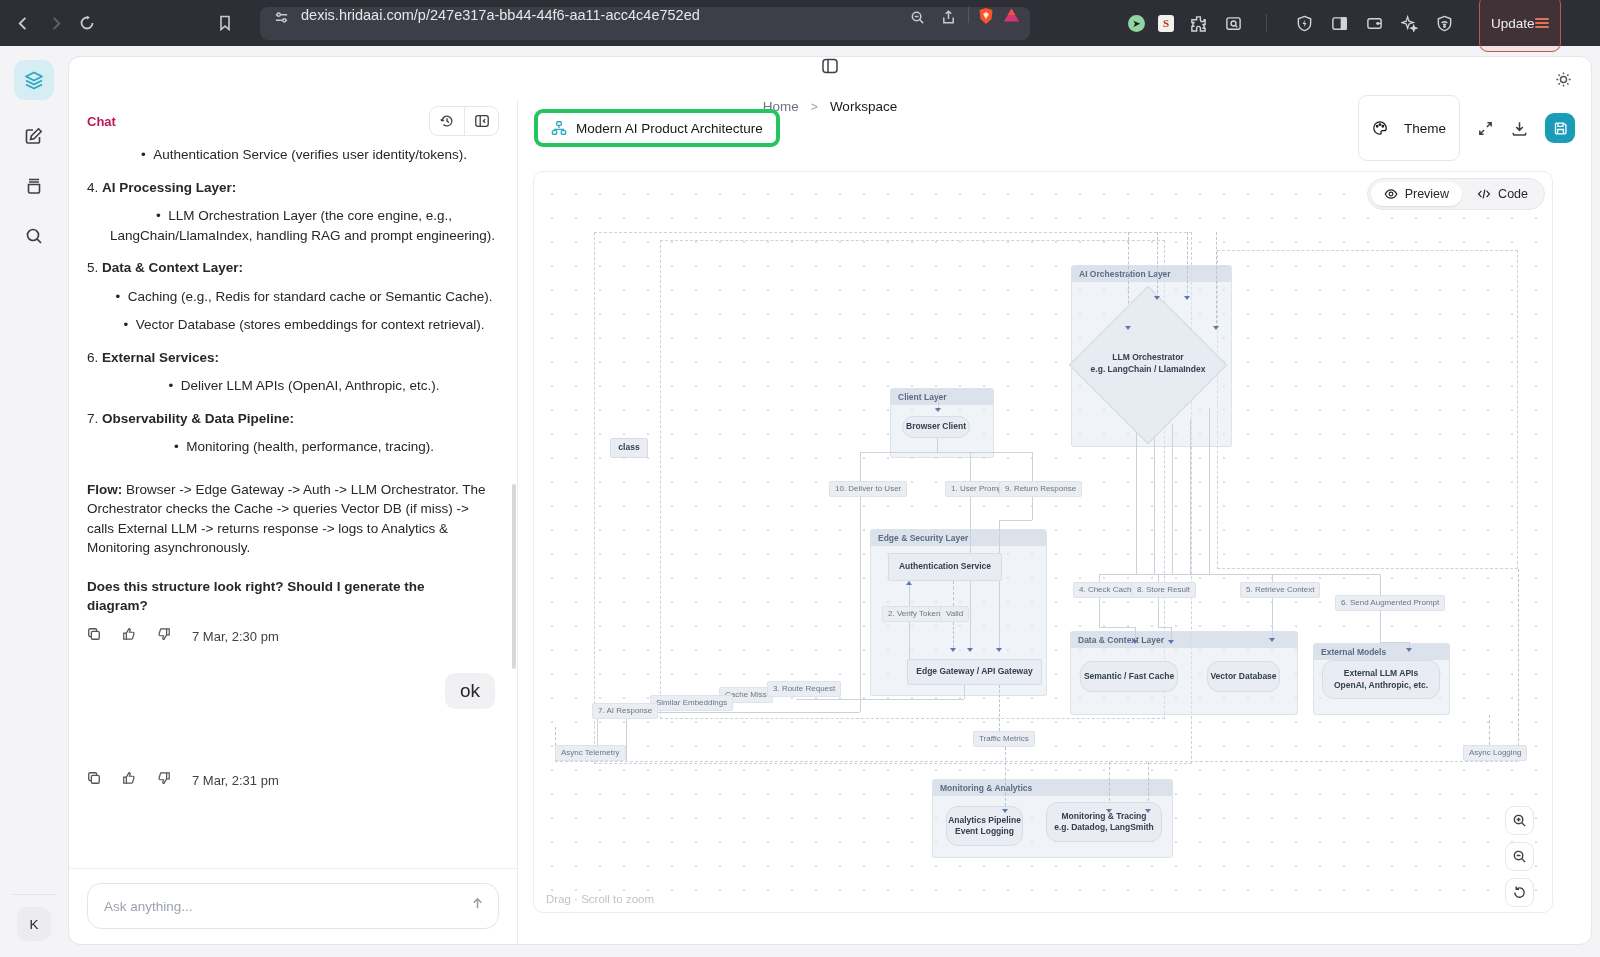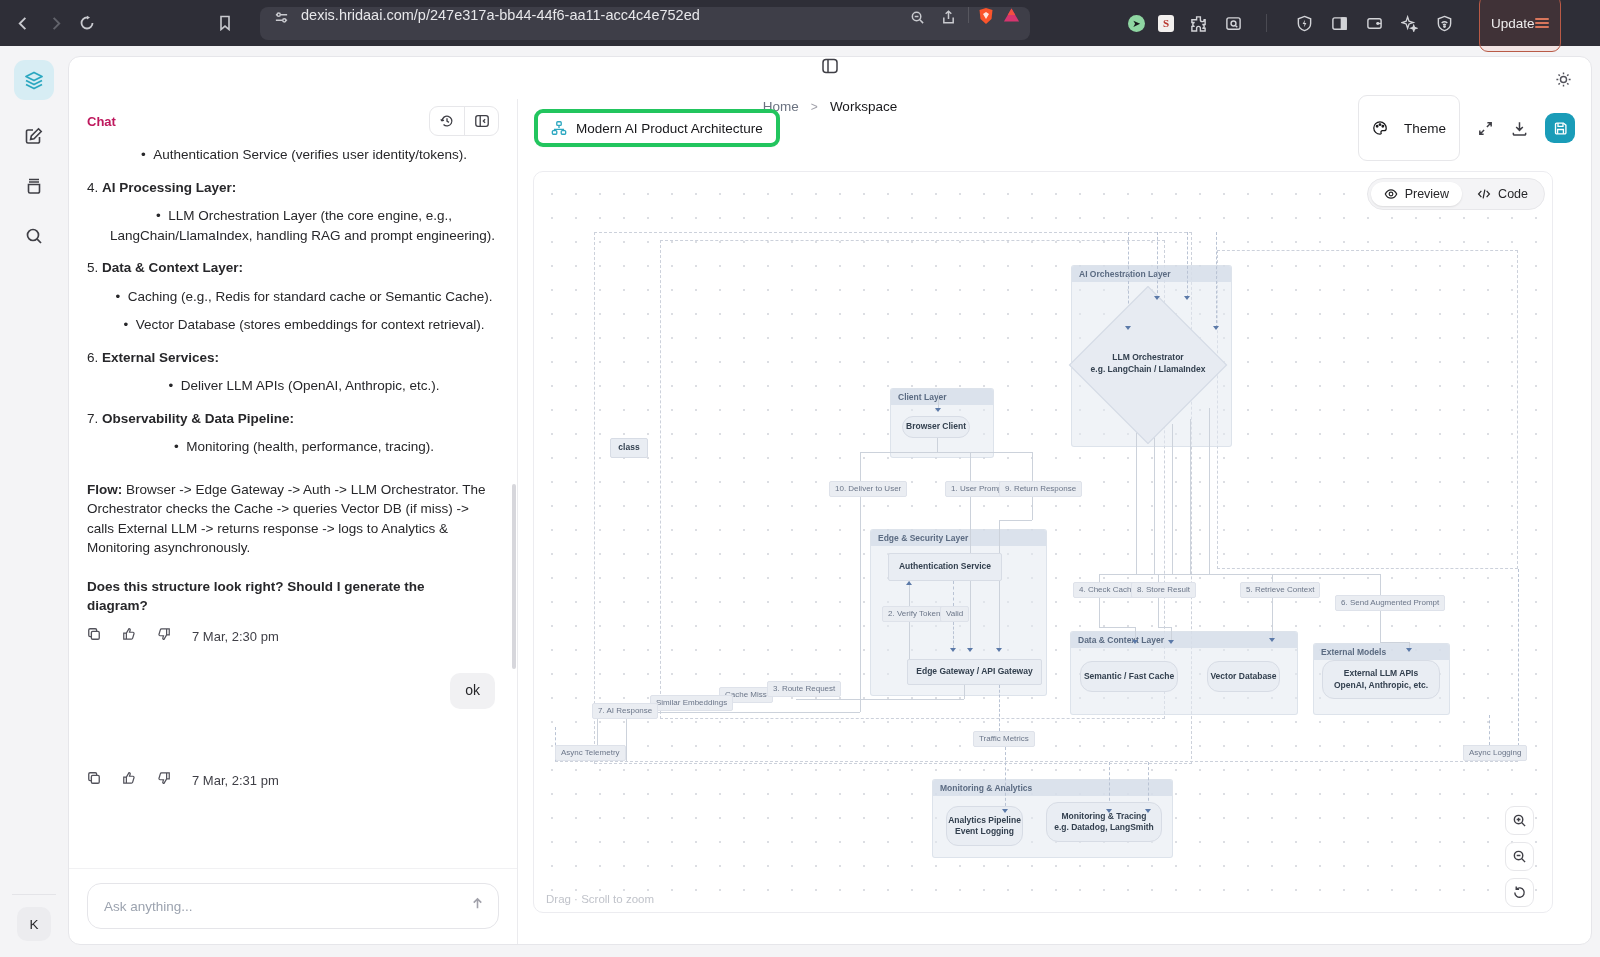--- a/index.html
+++ b/index.html
@@ -47,21 +47,21 @@
   .chat-body ul { list-style:none; }
   .chat-body li { padding-left:23px; text-indent:3px; margin-bottom:9px;text-align:center; }
   .chat-body li::before { content:"•\00a0\00a0"; }
   .secline { margin-top:13px; margin-bottom:9px; }
   .secline b { font-weight:700; }
   .flowp { margin-top:23px; }
   .q { font-weight:700; margin-top:19px; width:370px; }
   .actions { display:flex; align-items:center; gap:21px; margin-top:11px; color:#52525b; }
   .actions .ts { font-size:13px; color:#3f3f46; }
   .bubble-row { display:flex; justify-content:flex-end; margin-top:27px; }
-  .bubble { background:#f1f1f3; border-radius:10px; padding:8px 15px; font-size:14px; color:#27272a; }
+  .bubble { background:#f1f1f3; border-radius:10px; padding:8px 15px; font-size:19px; color:#27272a; }
   .actions2 { margin-top:62px; }
   .chat-scrollbar { position:absolute; right:1px; top:385px; width:4px; height:185px; border-radius:2px; background:#d7d7dc; }
   .chat-input-wrap { position:absolute; left:0; right:0; bottom:0; height:76px; border-top:1px solid #f1f1f3; padding:14px 18px; }
   .chat-input { width:100%; height:46px; border:1px solid #e5e5e9; border-radius:14px; padding:0 40px 0 16px; font-size:13.5px; color:#27272a; outline:none; background:#fff; font-family:"Liberation Sans", sans-serif; }
   .chat-input::placeholder { color:#9ca3af; }
   .send { position:absolute; right:32px; bottom:30px; color:#a1a1aa; font-size:15px; }
 
   
   .canvas-panel { position:absolute; left:449px; top:42px; right:0; bottom:0; }
   .cv-toolbar { height:58px; display:flex; align-items:center; padding:0 16px; }

